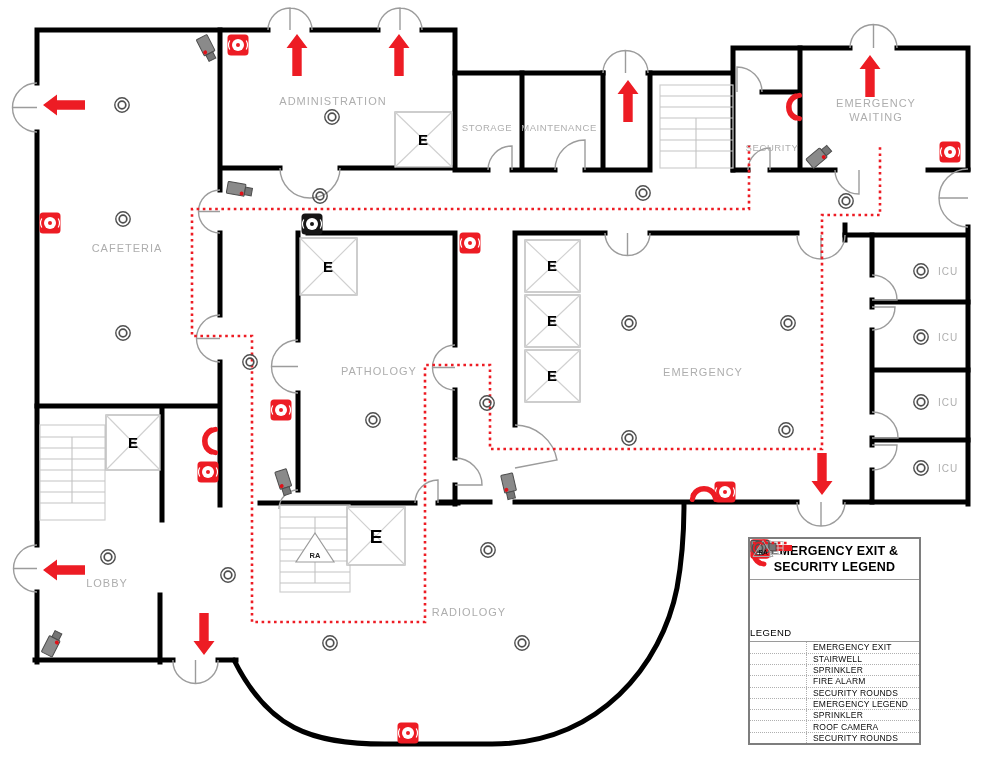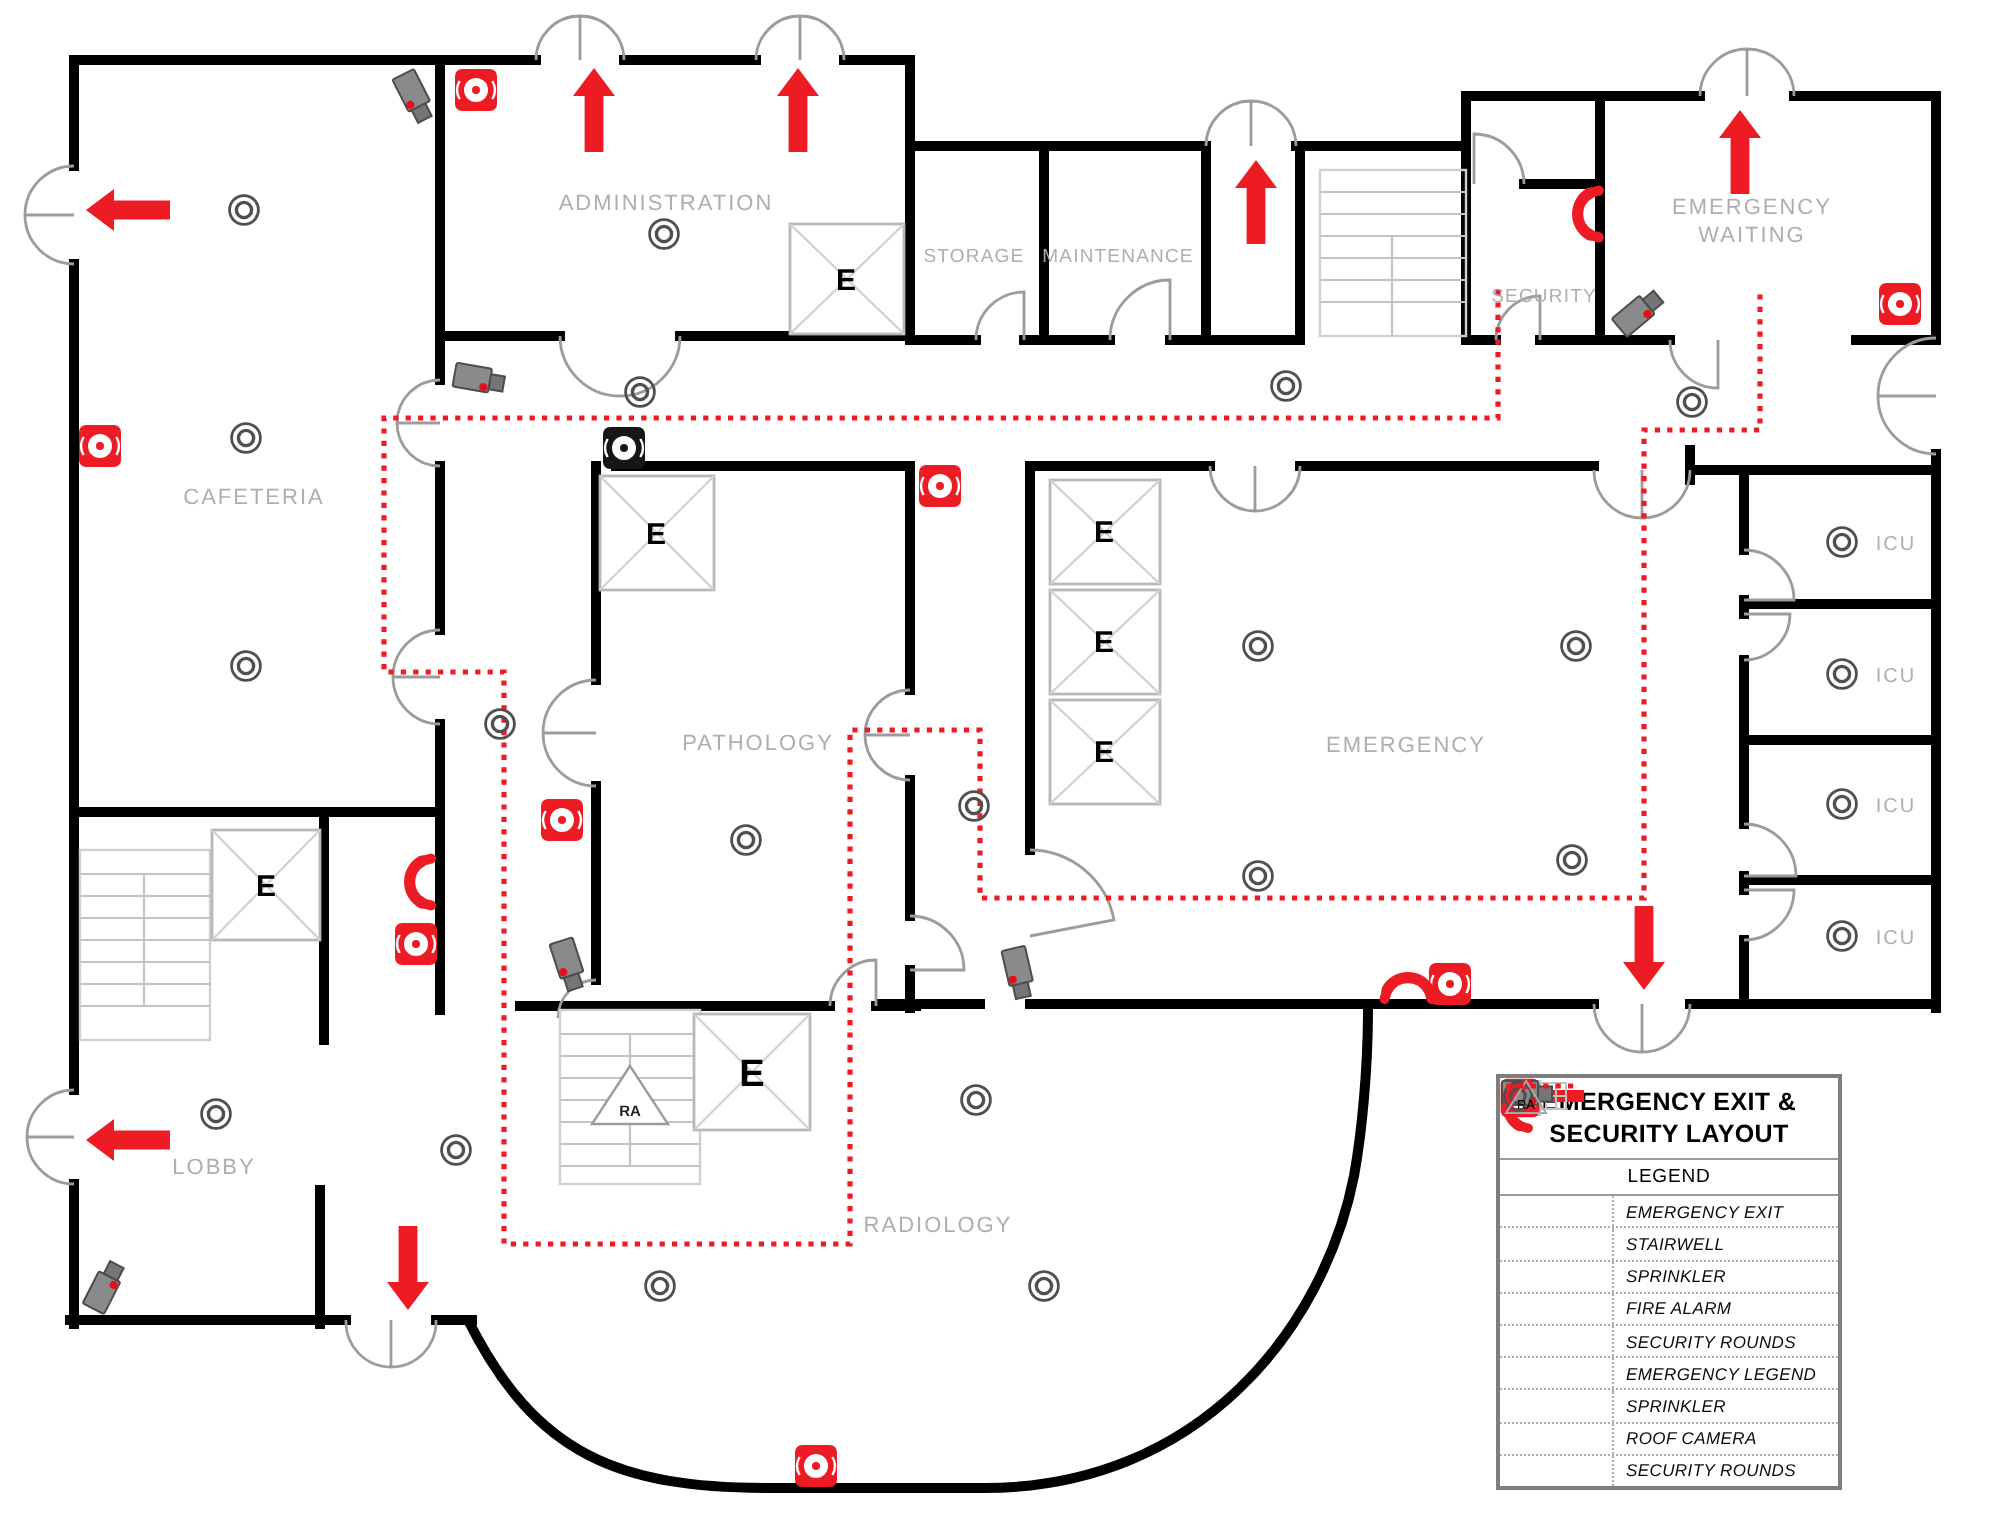--- a/index.html
+++ b/index.html
@@ -22,29 +22,29 @@
   .rlabel.icu{font-size:10px;letter-spacing:1px;}
   .ratext{font:bold 7.5px "Liberation Sans",sans-serif;fill:#222;text-anchor:middle;}
   .dotted{stroke:#ed1c24;stroke-width:2.6;fill:none;stroke-dasharray:2.6 3.6;}
 
   
   .legend{position:absolute;left:748px;top:537px;width:173px;height:208px;
           background:#fff;border:2px solid #7e7e7e;box-sizing:border-box;
           display:flex;flex-direction:column;}
   .ltitle{text-align:center;font-size:12.5px;font-weight:bold;color:#000;
           padding:5px 2px 4px;line-height:1.25;border-bottom:1px solid #9a9a9a;letter-spacing:.2px;}
-  .lheader{text-align:center;font-size:9.5px;color:#000;padding:3px 0;
-           border-bottom:1px solid #9a9a9a;letter-spacing:.4px;}
+  .lheader{text-align:left;font-size:9.5px;color:#000;padding:3px 0;
+           border-bottom:1px solid #9a9a9a;letter-spacing:.4px;margin-top:44px;}
   .lrows{flex:1;display:flex;flex-direction:column;}
   .lrow{flex:1;display:flex;align-items:stretch;border-bottom:1px dotted #b0b0b0;}
   .lrow:last-child{border-bottom:none;}
   .licon{width:56px;display:flex;align-items:center;justify-content:center;
          border-right:1px dotted #b0b0b0;}
   .llabel{flex:1;display:flex;align-items:center;padding-left:6px;
-          font-size:8.5px;color:#0a0a0a;letter-spacing:.2px;font-style:italic;}
+          font-size:8.5px;color:#0a0a0a;letter-spacing:.2px;}
   .ltext{font:bold 7px "Liberation Sans",sans-serif;fill:#000;text-anchor:middle;}
 </style>
 </head>
 <body>
 
 <div class="stage">
 <svg width="1000" height="763" viewBox="0 0 1000 763">
   <defs>
     <g id="spr">
       <circle r="7.2" fill="none" stroke="#4f4f4f" stroke-width="1.4"></circle>
@@ -280,21 +280,21 @@
     <text class="rlabel icu" x="948" y="406">ICU</text>
     <text class="rlabel icu" x="948" y="472">ICU</text>
     <text class="rlabel" x="107" y="587">LOBBY</text>
     <text class="rlabel" x="469" y="616">RADIOLOGY</text>
   </g>
 </svg>
 
 <div class="legend">
   <div class="ltitle">
     <div>EMERGENCY EXIT &amp;</div>
-    <div>SECURITY LAYOUT</div>
+    <div>SECURITY LEGEND</div>
   </div>
   <div class="lheader">LEGEND</div>
   <div class="lrows">
 
     <div class="lrow">
       <div class="licon">
         <svg width="44" height="18">
               <polygon points="2,9 17,1.5 17,6 42,6 42,12 17,12 17,16.5" fill="#ed1c24"></polygon>
             </svg>
       </div>

